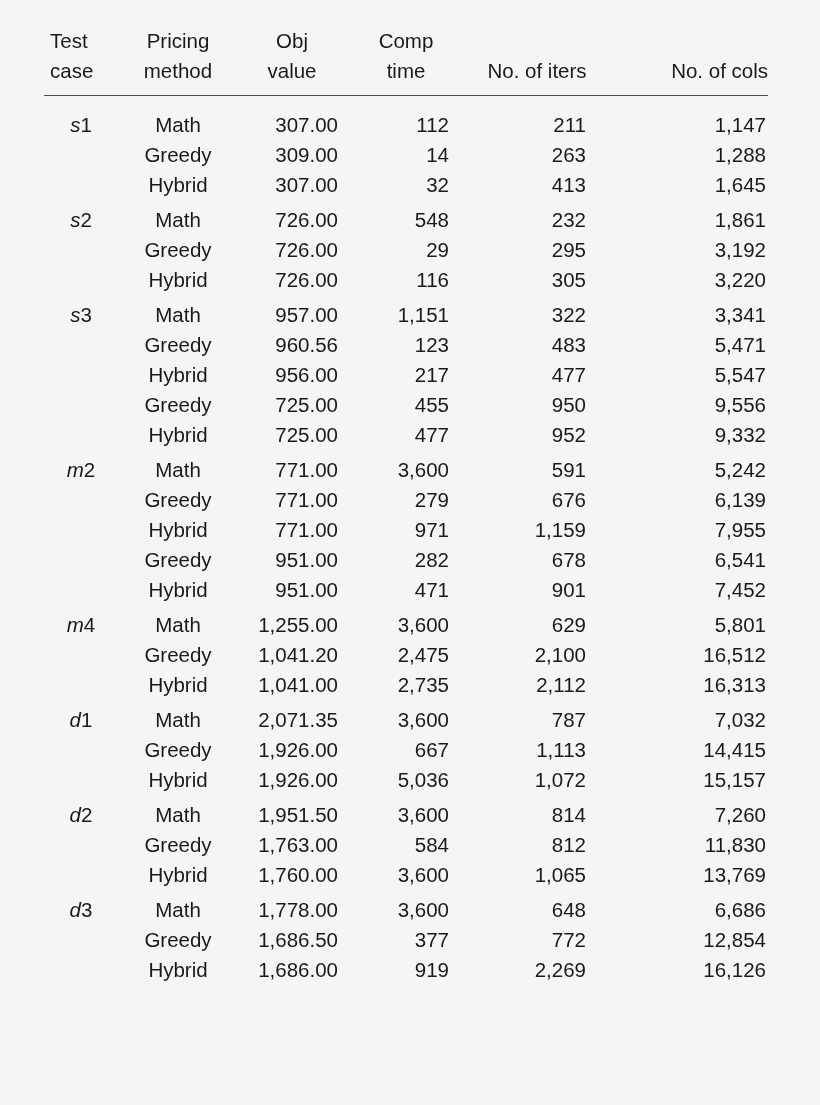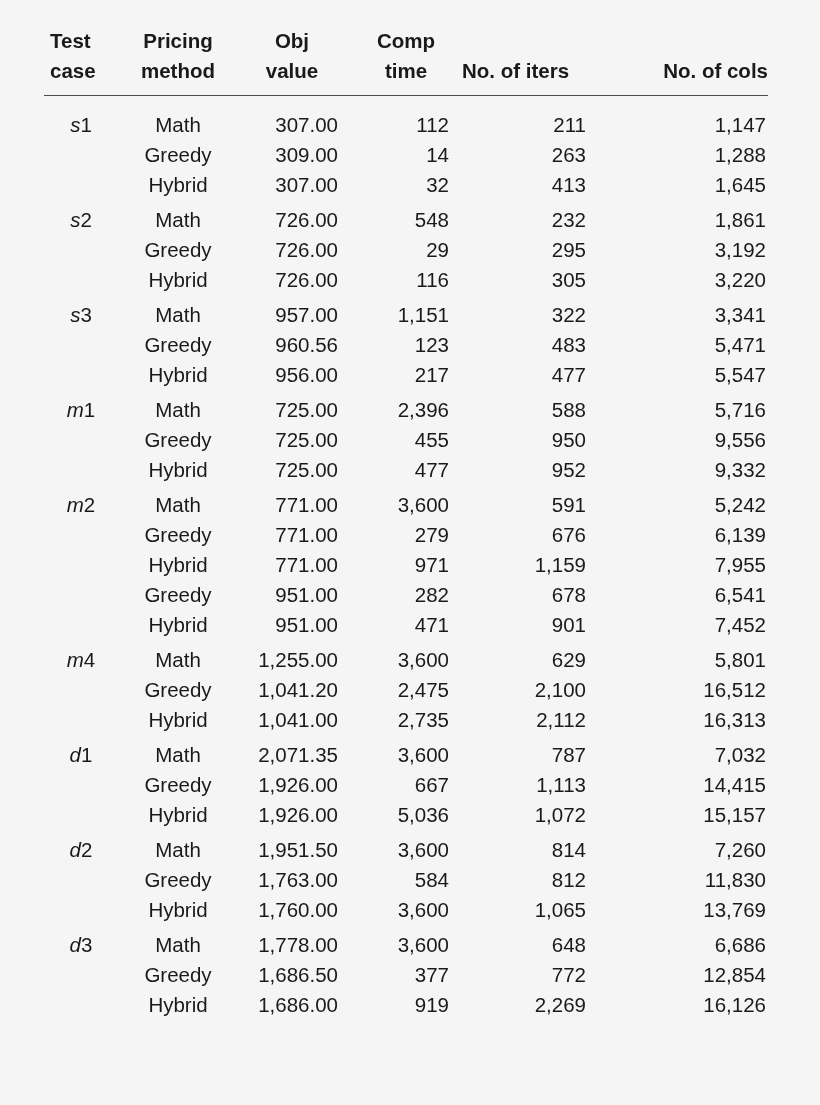--- a/index.html
+++ b/index.html
@@ -26,34 +26,34 @@
   
   col.c-case   { width: 80px;  }
   col.c-method { width: 112px; }
   col.c-obj    { width: 120px; }
   col.c-time   { width: 106px; }
   col.c-iters  { width: 150px; }
   col.c-cols   { width: 156px; }
 
   
   thead th {
-    font-weight: bold;
+    font-weight: normal;
     font-size: 20.5px;
     line-height: 30px;
     padding: 0;
     vertical-align: bottom;
     color: #1a1a1a;
   }
   thead th .hdr-line { display: block; white-space: nowrap; }
 
   th.h-case   { text-align: left;   padding-left: 6px; }
   th.h-method { text-align: center; padding-right: 4px;}
   th.h-obj    { text-align: center; padding-right: 8px;}
   th.h-time   { text-align: center; padding-right: 6px;}
-  th.h-iters  { text-align: left; }
+  th.h-iters  { text-align: center; }
   th.h-cols   { text-align: right; }
 
   thead tr.head-row th { padding-top: 26px; }
   thead tr.head-row th.pad2 { padding-top: 0; }
 
   tr.rule-row td {
     padding: 0;
     height: 13px;
     vertical-align: top;
   }
@@ -200,28 +200,20 @@
         <td class="num cols">5,471</td>
       </tr>
       <tr class="">
         <td class="case"></td>
         <td class="method">Hybrid</td>
         <td class="num obj">956.00</td>
         <td class="num time">217</td>
         <td class="num iters">477</td>
         <td class="num cols">5,547</td>
       </tr>
-      <tr class="group-start">
-        <td class="case" rowspan="1"><span class="cc-letter">m</span><span class="cc-num">1</span></td>
-        <td class="method">Math</td>
-        <td class="num obj">725.00</td>
-        <td class="num time">2,396</td>
-        <td class="num iters">588</td>
-        <td class="num cols">5,716</td>
-      </tr>
       <tr class="">
         <td class="case"></td>
         <td class="method">Greedy</td>
         <td class="num obj">725.00</td>
         <td class="num time">455</td>
         <td class="num iters">950</td>
         <td class="num cols">9,556</td>
       </tr>
       <tr class="">
         <td class="case"></td>

